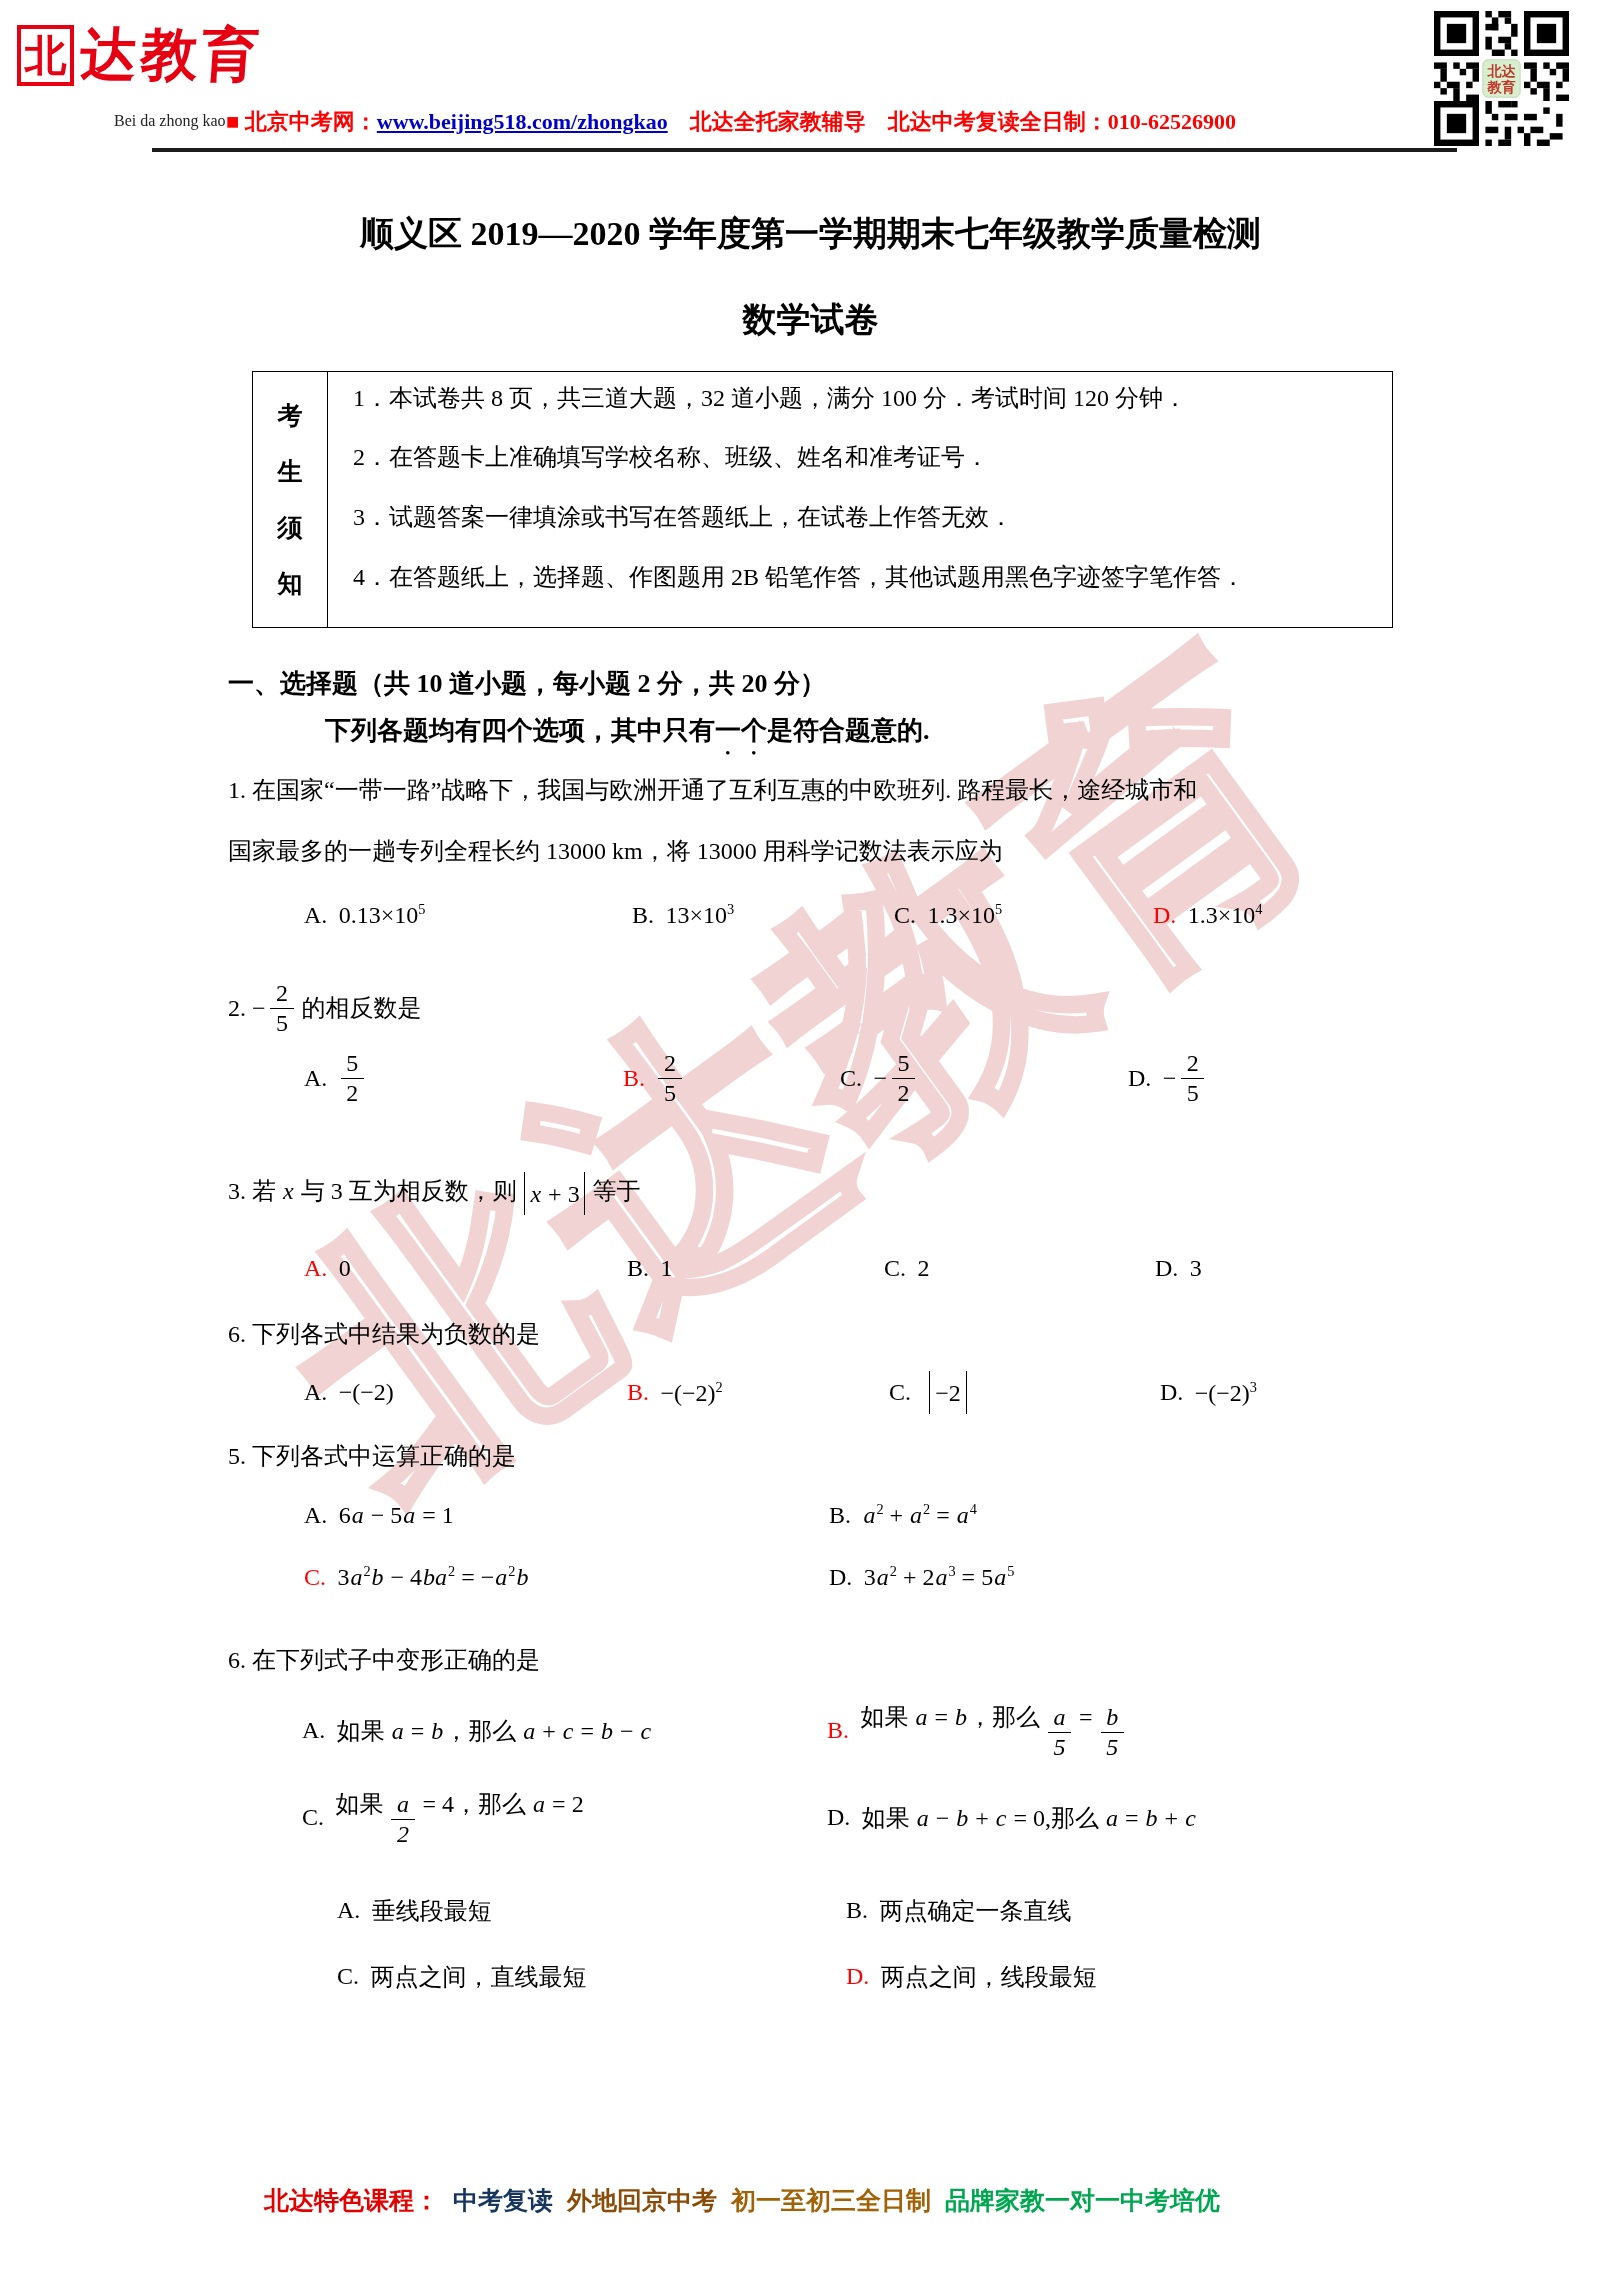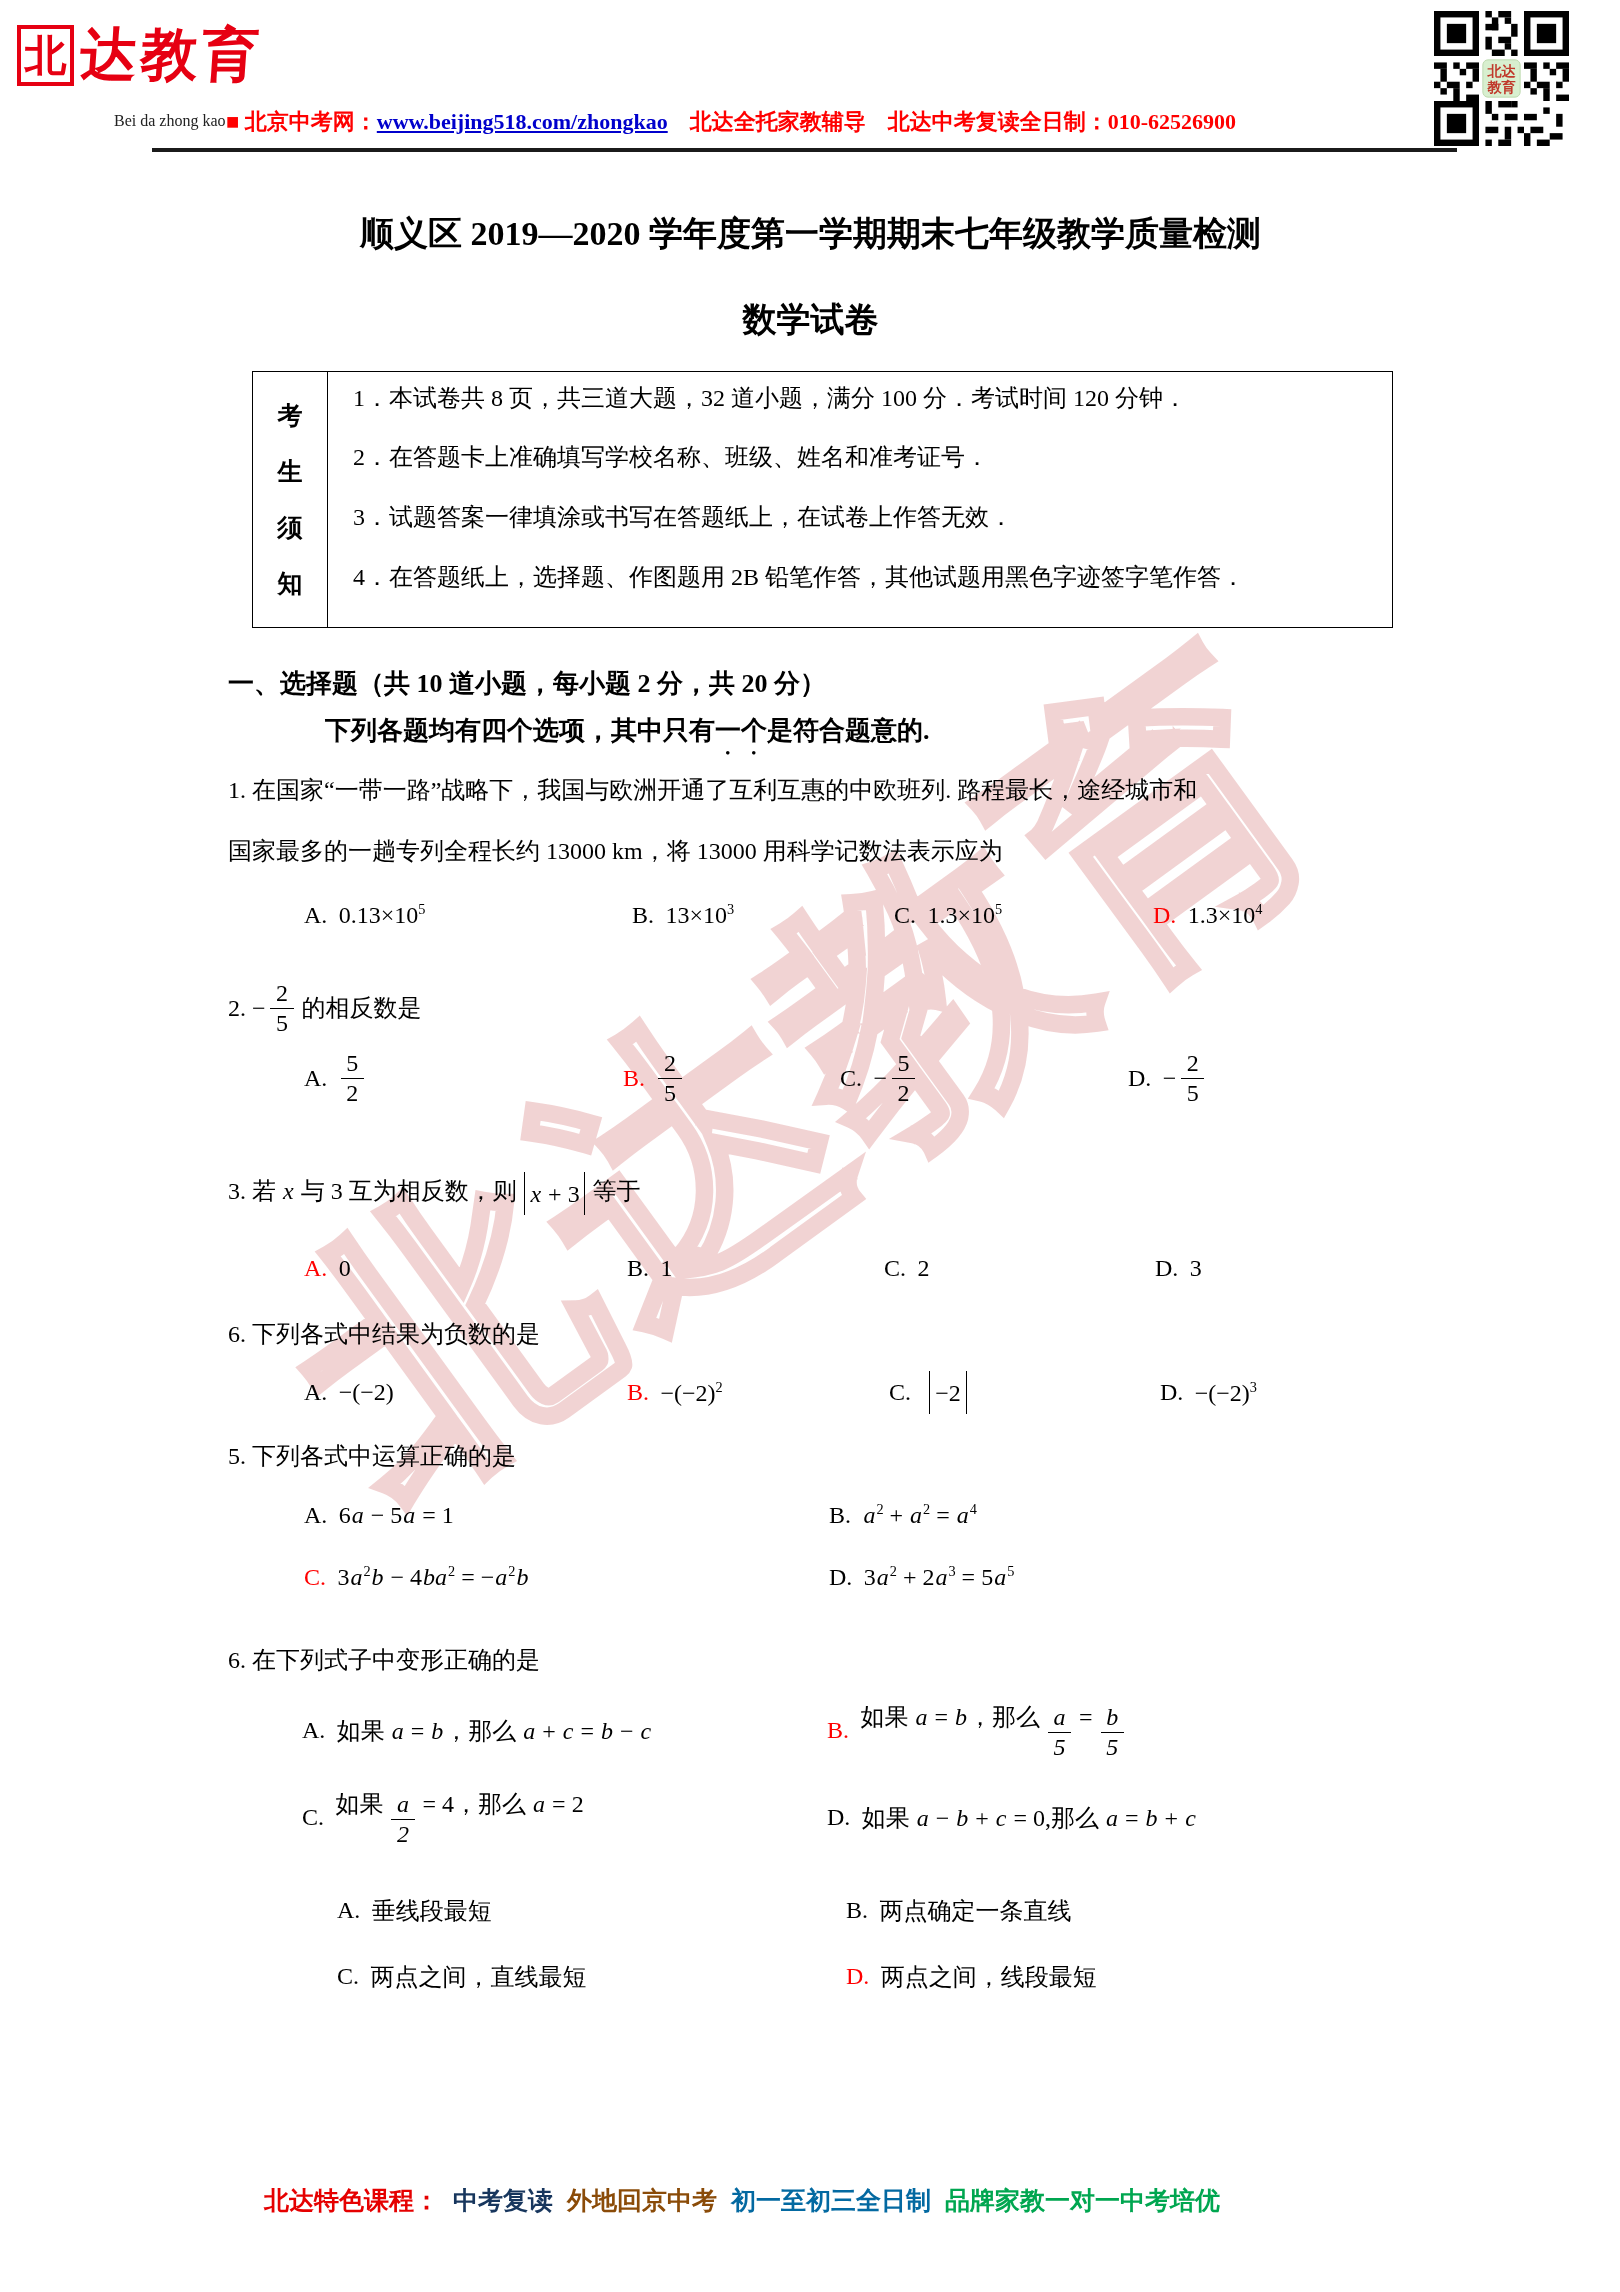--- a/index.html
+++ b/index.html
@@ -365,16 +365,16 @@
               <span class="obody"><span class="mt">两点之间，直线最短</span></span>
             </span>
             <span class="opt">
               <span class="olabel correct">D.</span>
               <span class="obody"><span class="mt">两点之间，线段最短</span></span>
             </span>
           </div>
         </div>
       </div>
 
-    <div class="footer" id="footer-line"><span style="color: rgb(229, 0, 0);">北达特色课程：</span><span style="color: rgb(23, 54, 93);">中考复读</span><span style="color: rgb(138, 75, 8);">外地回京中考</span><span style="color: #0369a1; text-align: center;">初一至初三全日制</span><span style="color: rgb(0, 166, 80);">品牌家教一对一中考培优</span></div>
+    <div class="footer" id="footer-line"><span style="color: rgb(229, 0, 0);">北达特色课程：</span><span style="color: rgb(23, 54, 93);">中考复读</span><span style="color: rgb(138, 75, 8);">外地回京中考</span><span style="color: #a16207; text-align: center;">初一至初三全日制</span><span style="color: rgb(0, 166, 80);">品牌家教一对一中考培优</span></div>
   </div>
 </div>
 
 
 </body></html>

